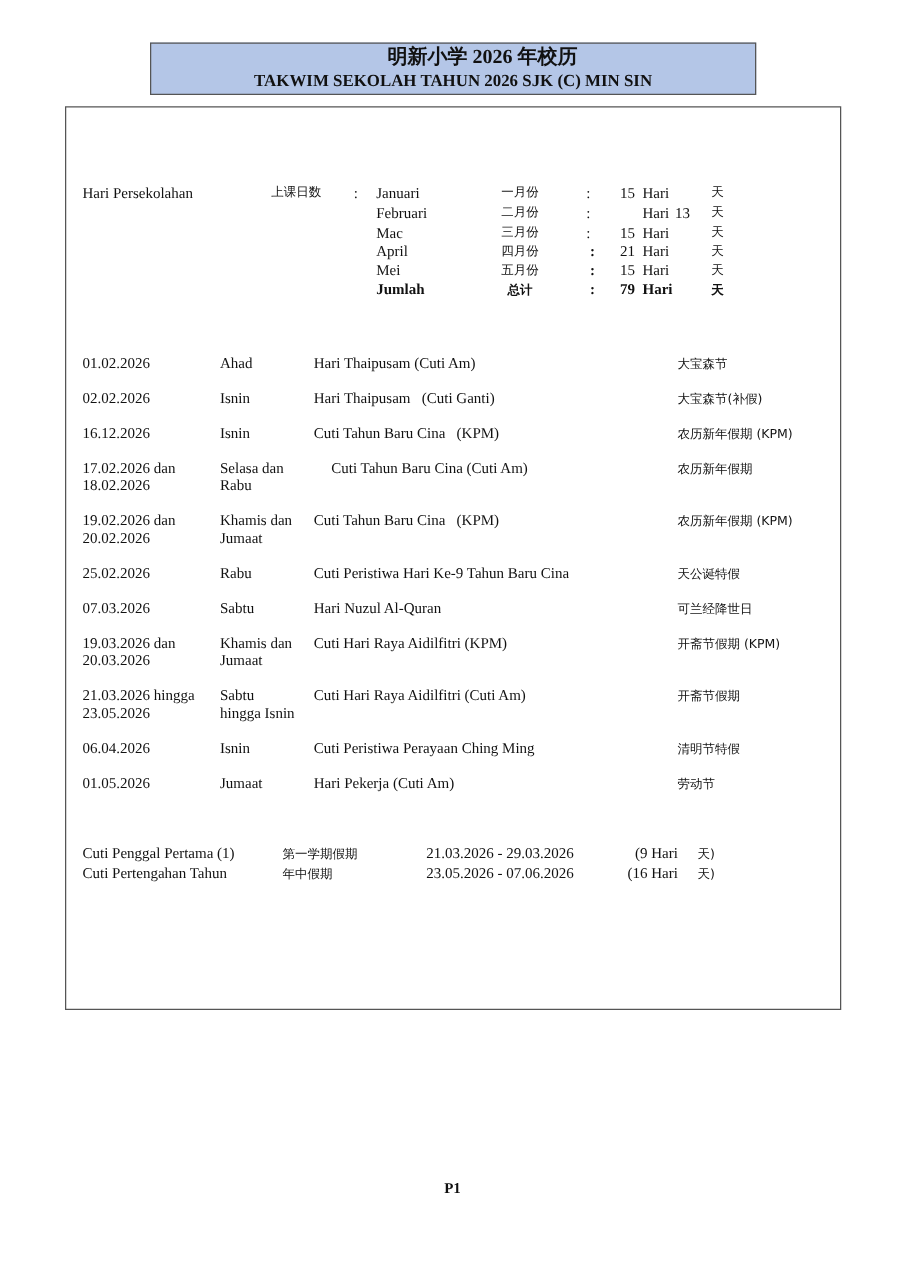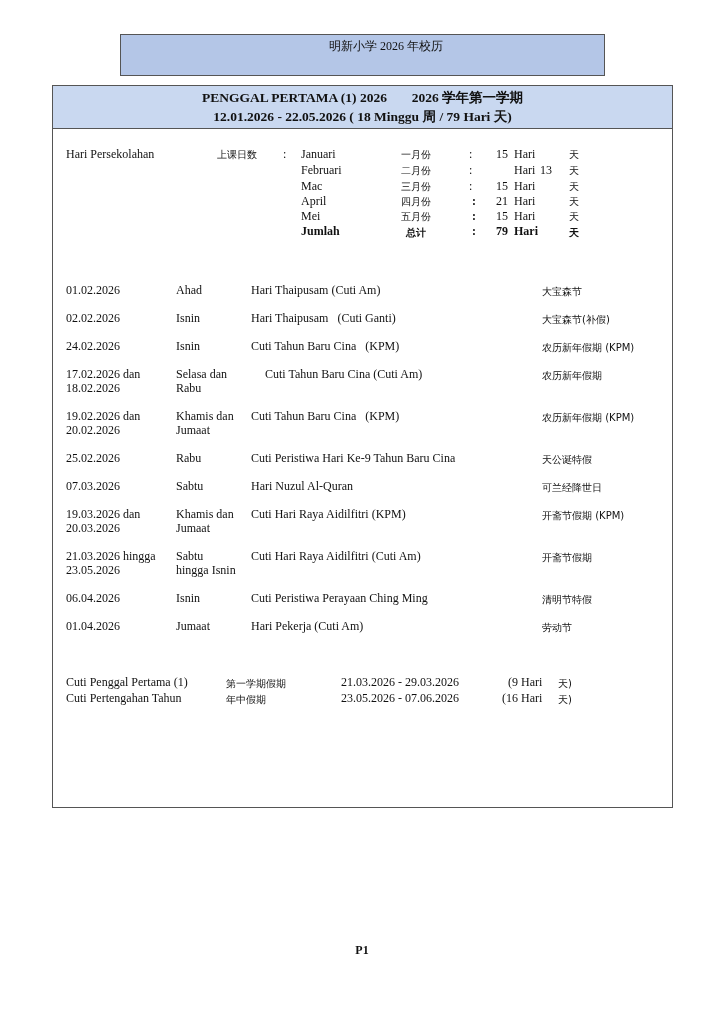--- a/index.html
+++ b/index.html
@@ -1,50 +1,43 @@
 <!DOCTYPE html>
 <html><head>
 <meta charset="utf-8">
 <style>
   html, body { margin:0; padding:0; background:#ffffff; }
   body { width:724px; height:1024px; position:relative; overflow:hidden;
          font-family:"Liberation Serif", "DejaVu Serif", serif; color:#111; }
   .cjk { font-family:"DejaVu Sans", sans-serif; }
   .title-box { position:absolute; left:120px; top:34px; width:483px; height:40px;
                background:#b4c6e7; border:1px solid #555; text-align:center; }
-  .title-box .t1 { font-size:12px; font-weight:normal; line-height:20px; margin-top:1px;margin-left:47px; }
+  .title-box .t1 { font-size:16px; font-weight:bold; line-height:20px; margin-top:1px;margin-left:47px; }
   .title-box .t2 { font-size:13.5px; font-weight:bold; line-height:18px; }
   .frame { position:absolute; left:52px; top:85px; width:619px; height:721px;
            border:1px solid #555; }
   .term-head { position:absolute; left:0; top:0; width:619px; height:42px;
                background:#c9d8f0; border-bottom:1px solid #555; text-align:center; }
   .term-head .h1 { font-size:13.5px; font-weight:bold; line-height:19px; margin-top:2px; }
   .term-head .h2 { font-size:13.5px; font-weight:bold; line-height:19px; }
   .abs { position:absolute; white-space:nowrap; font-size:12px; line-height:14px; }
   .small-cjk { font-size:10px; }
   .bold { font-weight:bold; }
   .footer { position:absolute; left:0; width:724px; top:943px; text-align:center;
             font-size:12px; font-weight:bold; }
 </style>
 </head>
 <body>
 
 <div class="title-box">
   <div class="t1">明新小学 2026 年校历</div>
+  <div class="t2">TAKWIM SEKOLAH TAHUN 2026 SJK (C) MIN SIN</div>
 </div>
 
 <div class="frame">
-  <div class="term-head">
-    <div class="h1">
-      <span>PENGGAL PERTAMA (1) 2026</span>
-      <span style="display:inline-block;width:18px"></span>
-      <span>2026 学年第一学期</span>
-    </div>
-    <div class="h2">12.01.2026 - 22.05.2026 ( 18 Minggu  周 / 79 Hari  天)</div>
-  </div>
 
   <div class="abs" style="left:13px;top:61px;">Hari Persekolahan</div>
   <div class="abs cjk small-cjk" style="left:164px;top:62px;">上课日数</div>
   <div class="abs" style="left:230px;top:61px;">:</div>
 
   <div>
     <div class="abs" style="left:248px;top:61px;">Januari</div>
     <div class="abs cjk small-cjk" style="left:348px;top:62px;">一月份</div>
     <div class="abs" style="left:416px;top:61px;">:</div>
     <div class="abs" style="left:443px;top:61px;">15</div>
@@ -98,21 +91,21 @@
     <div class="abs" style="left:198px;top:197px;">Hari Thaipusam (Cuti Am)</div>
     <div class="abs cjk small-cjk" style="left:489px;top:199px;">大宝森节</div>
   </div>
   <div>
     <div class="abs" style="left:13px;top:225px;">02.02.2026</div>
     <div class="abs" style="left:123px;top:225px;">Isnin</div>
     <div class="abs" style="left:198px;top:225px;white-space:pre;">Hari Thaipusam   (Cuti Ganti)</div>
     <div class="abs cjk small-cjk" style="left:489px;top:227px;">大宝森节(补假)</div>
   </div>
   <div>
-    <div class="abs" style="left:13px;top:253px;">24.02.2026</div>
+    <div class="abs" style="left:13px;top:253px;">16.12.2026</div>
     <div class="abs" style="left:123px;top:253px;">Isnin</div>
     <div class="abs" style="left:198px;top:253px;white-space:pre;">Cuti Tahun Baru Cina   (KPM)</div>
     <div class="abs cjk small-cjk" style="left:489px;top:255px;">农历新年假期 (KPM)</div>
   </div>
   <div>
     <div class="abs" style="left:13px;top:281px;">17.02.2026 dan</div>
     <div class="abs" style="left:13px;top:295px;">18.02.2026</div>
     <div class="abs" style="left:123px;top:281px;">Selasa dan</div>
     <div class="abs" style="left:123px;top:295px;">Rabu</div>
     <div class="abs" style="left:212px;top:281px;">Cuti Tahun Baru Cina (Cuti Am)</div>
@@ -154,21 +147,21 @@
     <div class="abs" style="left:198px;top:463px;">Cuti Hari Raya Aidilfitri (Cuti Am)</div>
     <div class="abs cjk small-cjk" style="left:489px;top:465px;">开斋节假期</div>
   </div>
   <div>
     <div class="abs" style="left:13px;top:505px;">06.04.2026</div>
     <div class="abs" style="left:123px;top:505px;">Isnin</div>
     <div class="abs" style="left:198px;top:505px;">Cuti Peristiwa Perayaan Ching Ming</div>
     <div class="abs cjk small-cjk" style="left:489px;top:507px;">清明节特假</div>
   </div>
   <div>
-    <div class="abs" style="left:13px;top:533px;">01.04.2026</div>
+    <div class="abs" style="left:13px;top:533px;">01.05.2026</div>
     <div class="abs" style="left:123px;top:533px;">Jumaat</div>
     <div class="abs" style="left:198px;top:533px;">Hari Pekerja (Cuti Am)</div>
     <div class="abs cjk small-cjk" style="left:489px;top:535px;">劳动节</div>
   </div>
 
   <div>
     <div class="abs" style="left:13px;top:589px;">Cuti Penggal Pertama (1)</div>
     <div class="abs cjk small-cjk" style="left:173px;top:591px;">第一学期假期</div>
     <div class="abs" style="left:288px;top:589px;">21.03.2026 - 29.03.2026</div>
     <div class="abs" style="left:455px;top:589px;">(9 Hari</div>

